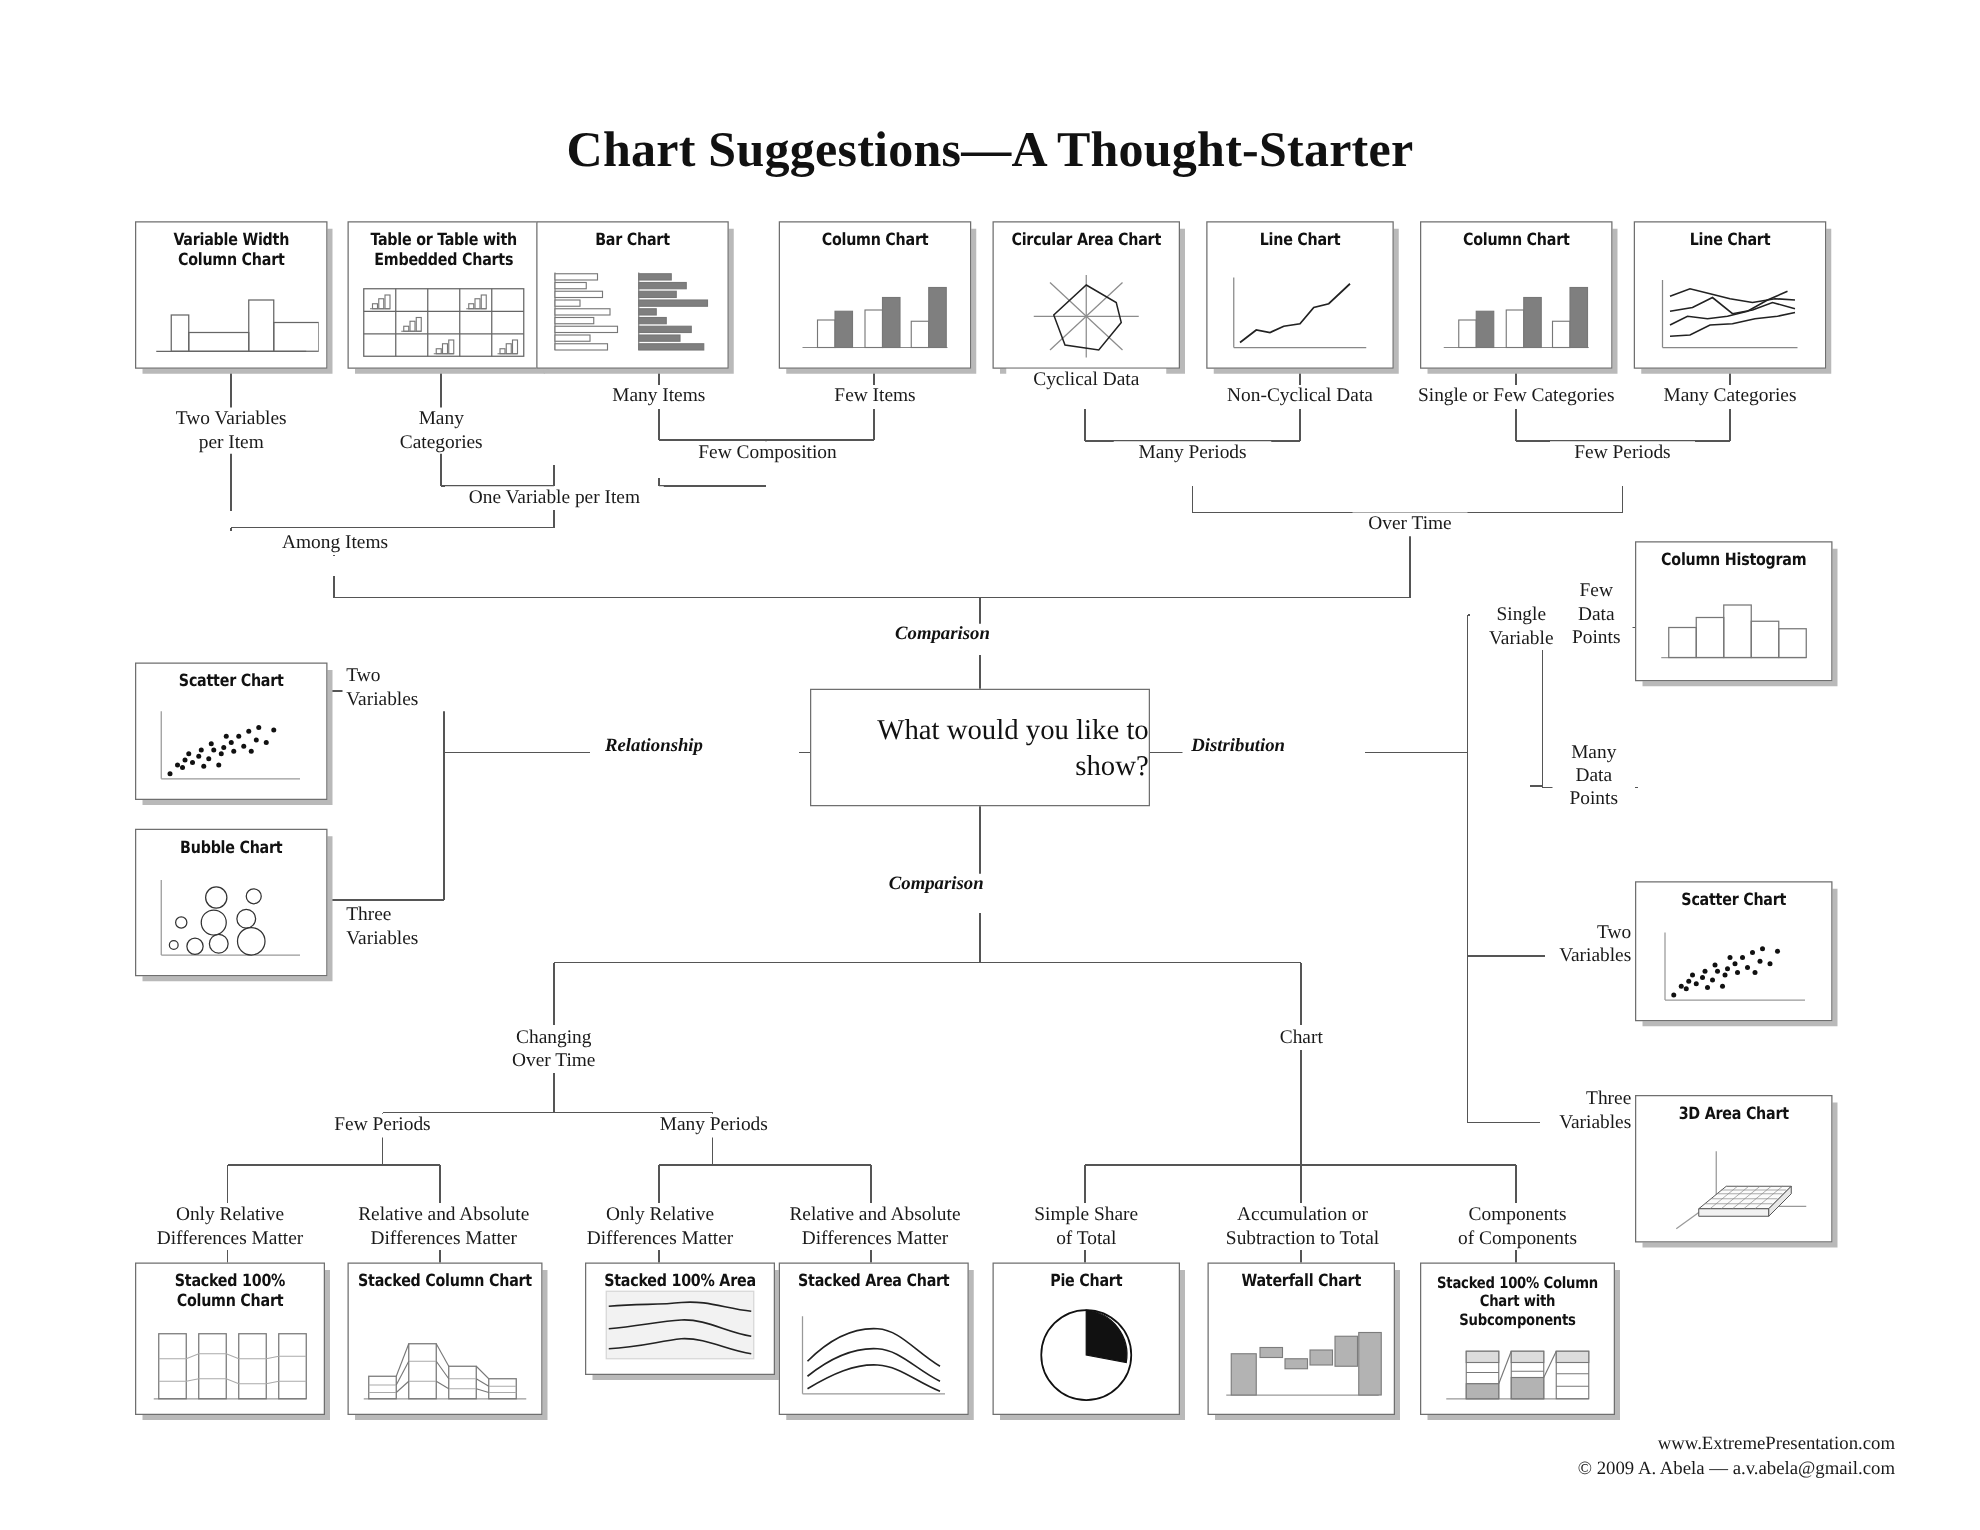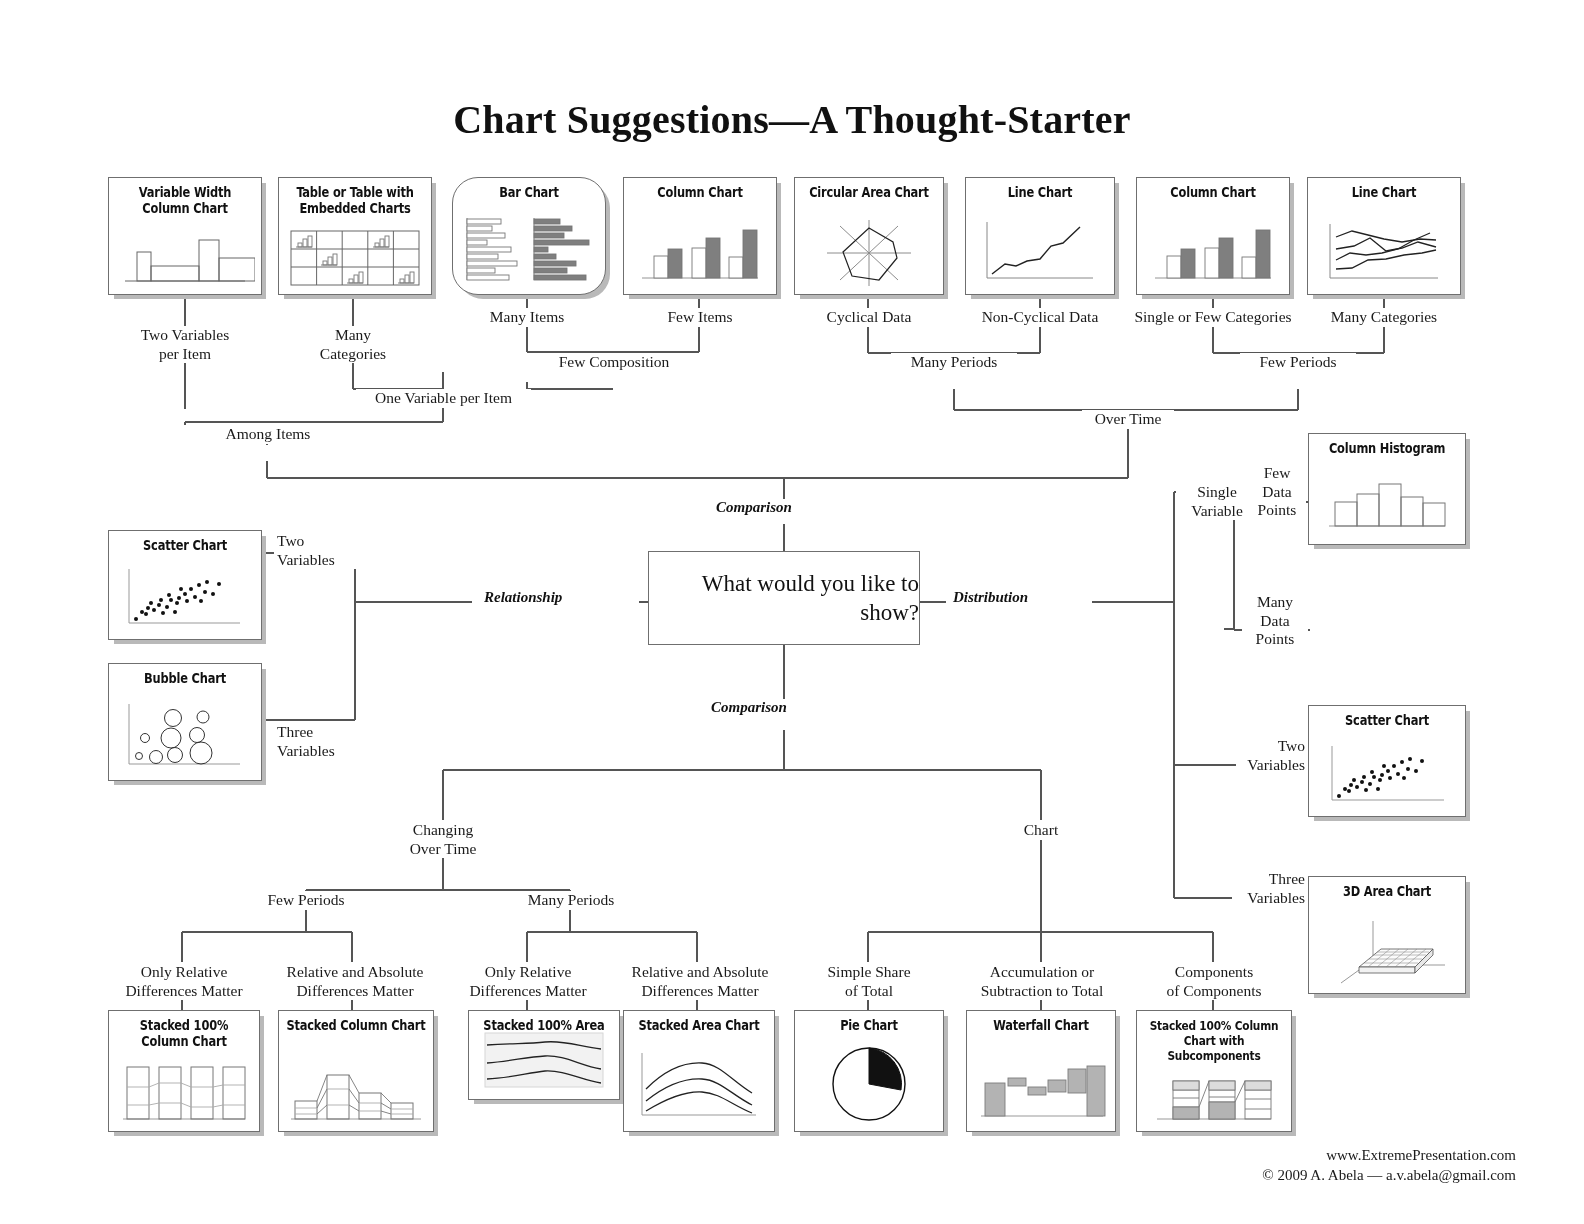--- a/index.html
+++ b/index.html
@@ -281,21 +281,21 @@
               <line x1="0" y1="12" x2="16" y2="12"></line>
               <rect x="2" y="8" width="4" height="4"></rect>
               <rect x="7" y="4" width="4" height="8"></rect>
               <rect x="12" y="1" width="4" height="11"></rect>
             </g>
         </g>
       </svg>
     </div>
   </div>
 
-  <div class="card" style="left:452px; top:177px; width:154px; height:118px;border-radius:26px;">
+  <div class="card" style="left:429px; top:177px; width:154px; height:118px;">
     <div class="cap">Bar Chart</div>
     <div class="art" style="bottom:8px;">
       <svg width="140" height="70" viewBox="0 0 140 70">
         <g stroke="#777" stroke-width="0.9">
           <line x1="8" y1="2" x2="8" y2="64" fill="none"></line>
           <g fill="#fff">
             <rect x="8" y="3" width="34" height="5"></rect>
             <rect x="8" y="10" width="25" height="5"></rect>
             <rect x="8" y="17" width="38" height="5"></rect>
             <rect x="8" y="24" width="20" height="5"></rect>
@@ -405,21 +405,21 @@
   <div class="lbl" style="left:115px; top:326px; width:140px;">Two Variables
 per Item</div>
   <div class="lbl" style="left:298px; top:326px; width:110px;">Many
 Categories</div>
   <div class="lbl" style="left:462px; top:308px; width:130px;">Many Items</div>
   <div class="lbl" style="left:645px; top:308px; width:110px;">Few Items</div>
   <div class="lbl" style="left:544px; top:353px; width:140px;">Few Composition</div>
   <div class="lbl" style="left:356px; top:389px; width:175px;">One Variable per Item</div>
   <div class="lbl" style="left:212px; top:425px; width:112px;">Among Items</div>
 
-  <div class="lbl" style="left:805px; top:308px; width:128px;">Cyclical Data</div>
+  <div class="lbl" style="left:805px; top:295px; width:128px;">Cyclical Data</div>
   <div class="lbl" style="left:964px; top:308px; width:152px;">Non-Cyclical Data</div>
   <div class="lbl" style="left:1126px; top:308px; width:174px;">Single or Few Categories</div>
   <div class="lbl" style="left:1316px; top:308px; width:136px;">Many Categories</div>
   <div class="lbl" style="left:891px; top:353px; width:126px;">Many Periods</div>
   <div class="lbl" style="left:1240px; top:353px; width:116px;">Few Periods</div>
   <div class="lbl" style="left:1082px; top:410px; width:92px;">Over Time</div>
 
   <div class="branch" style="left:709px; top:499px;">Comparison</div>
   <div class="qbox">
     <span>What would you like to show?</span>

